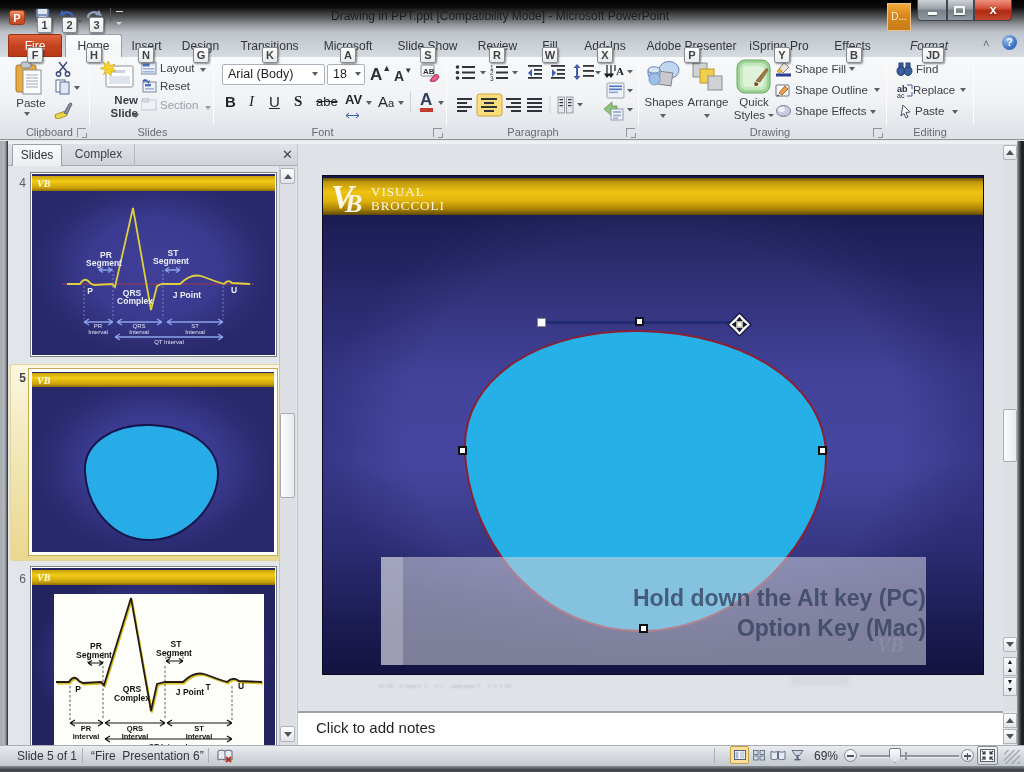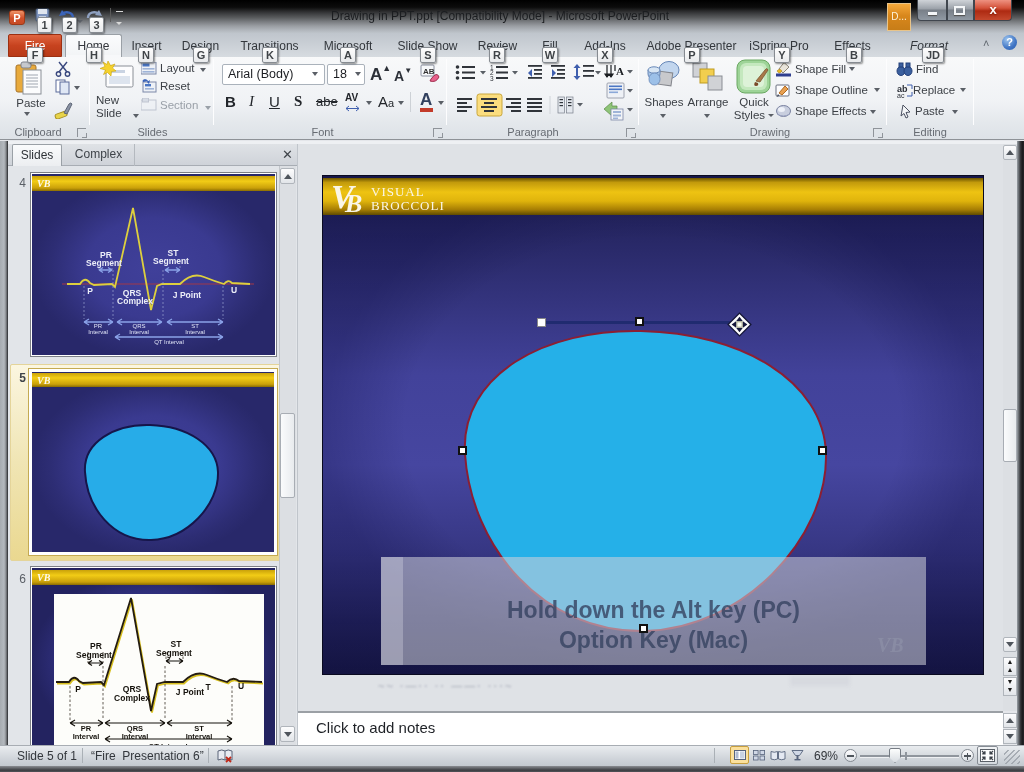--- a/index.html
+++ b/index.html
@@ -89,21 +89,21 @@
 
 <div class="abs" style="left:66px;top:55px;width:55px;height:3px;background:#f7f8fa;z-index:5;"></div>
 
 <div class="abs" id="ribbon" style="left:0;top:57px;width:1024px;height:83px;background:linear-gradient(#f8f9fa 0%,#f0f2f5 55%,#e4e8ec 80%,#dde2e7 100%);border-bottom:1px solid #8e9297;">
   <div class="gsep" style="left:89px;"></div>
   <div class="gsep" style="left:213px;"></div>
   <div class="gsep" style="left:446px;"></div>
   <div class="gsep" style="left:638px;"></div>
   <div class="gsep" style="left:886px;"></div>
   <div class="gsep" style="left:973px;"></div>
-  <div class="grplabel" style="left:3px;width:70px;">Clipboard</div>
+  <div class="grplabel" style="left:3px;width:70px;text-align:right;">Clipboard</div>
   <div class="grplabel" style="left:95px;width:115px;">Slides</div>
   <div class="grplabel" style="left:215px;width:215px;">Font</div>
   <div class="grplabel" style="left:433px;width:200px;">Paragraph</div>
   <div class="grplabel" style="left:670px;width:200px;">Drawing</div>
   <div class="grplabel" style="left:886px;width:88px;">Editing</div>
   <div class="launcher" style="left:77px;"></div>
   <div class="launcher" style="left:433px;"></div>
   <div class="launcher" style="left:626px;"></div>
   <div class="launcher" style="left:873px;"></div>
 </div>
@@ -139,21 +139,21 @@
   <rect x="1" y="12" width="12" height="5" rx="2" fill="#e8d44a" stroke="#a89020" transform="rotate(-20 6 14)"></rect>
   <path d="M10 12 L15 3 Q17 1 18 3 L13 13 Z" fill="#8a93a5" stroke="#5d6575"></path>
 </svg>
 
 <svg class="abs" style="left:99px;top:60px;" width="36" height="34">
   <rect x="7" y="6" width="27" height="21" rx="1.5" fill="#fdfdfe" stroke="#8a8f96"></rect>
   <rect x="10" y="10" width="16" height="3" fill="#c9d3e2"></rect>
   <rect x="10" y="16" width="21" height="8" fill="#dde4ee"></rect>
   <path d="M9 1 L11.5 5.5 L16 4 L13.5 8 L17 11 L12.5 11.5 L12 16 L8.5 12.5 L4.5 14.5 L6.5 10 L1 8.5 L6 6.5 L4 2 L8 4.5 Z" fill="#f5d22e" stroke="#c9a30a" stroke-width=".6"></path>
 </svg>
-<div class="abs rbtn-txt" style="left:96px;top:94px;width:42px;text-align:left;line-height:13px;">New<br>Slide</div>
+<div class="abs rbtn-txt" style="left:96px;top:94px;width:42px;text-align:right;line-height:13px;font-weight:bold;">New<br>Slide</div>
 <div class="dv" style="left:133px;top:114px;"></div>
 <svg class="abs" style="left:141px;top:62px;" width="16" height="13">
     <rect x="0" y="0" width="15" height="12" fill="#eef1f6" stroke="#7d88a8"></rect>
     <rect x="1.5" y="1.5" width="7" height="3" fill="#4a76c4"></rect>
     <g fill="#9fb4d8">
       <rect x="1.5" y="6" width="12" height="1.6"></rect>
       <rect x="1.5" y="9" width="12" height="1.6"></rect>
     </g>
   </svg>
 <div class="abs rbtn-txt" style="left:160px;top:62px;">Layout</div>
@@ -182,21 +182,21 @@
     <rect x="2" y="2" width="13" height="11" rx="1" fill="#f6f8fa" stroke="#8a90a0"></rect>
     <text x="4" y="11" font-size="8" font-weight="bold" fill="#333">AB</text>
     <path d="M12 16 Q18 8 20 14 Q17 20 11 18 Z" fill="#e8618c" stroke="#a03050"></path>
   </svg>
 
 <div class="abs" style="left:225px;top:93px;font-size:15px;font-weight:bold;color:#23262b;">B</div>
 <div class="abs" style="left:249px;top:93px;font-size:15px;font-style:italic;font-family:'Liberation Serif',serif;color:#23262b;">I</div>
 <div class="abs" style="left:269px;top:93px;font-size:15px;color:#23262b;text-decoration:underline;">U</div>
 <div class="abs" style="left:294px;top:93px;font-size:15px;font-weight:bold;font-family:'Liberation Serif',serif;color:#23262b;">S</div>
 <div class="abs" style="left:316px;top:94px;font-size:13px;color:#23262b;text-decoration:line-through;">abe</div>
-<div class="abs" style="left:345px;top:92px;font-size:10px;font-weight:bold;color:#23262b;">AV<br><svg width="16" height="7">
+<div class="abs" style="left:345px;top:92px;font-size:13px;font-weight:bold;color:#23262b;">AV<br><svg width="16" height="7">
       <path d="M1 3.5 H14 M1 3.5 L4 1 M1 3.5 L4 6 M14 3.5 L11 1 M14 3.5 L11 6" stroke="#3f5fae" fill="none"></path>
     </svg></div>
 <div class="dv" style="left:366px;top:101px;"></div>
 <div class="abs" style="left:378px;top:93px;font-size:15px;color:#23262b;">A<span style="font-size:11px;">a</span></div>
 <div class="dv" style="left:398px;top:101px;"></div>
 <div class="abs" style="left:410px;top:92px;width:1px;height:20px;background:#cdd1d6;"></div>
 <div class="abs" style="left:420px;top:90px;font-size:17px;font-weight:bold;color:#31405e;">A<div style="width:13px;height:3.5px;background:#c33b2a;margin-top:-2px;"></div></div>
 <div class="dv" style="left:438px;top:101px;"></div>
 
 <div class="abs" style="left:455px;top:62px;width:178px;height:60px;">
@@ -592,21 +592,21 @@
       <text x="22" y="36" font-size="26" font-weight="bold" font-style="italic">B</text>
       <text x="48" y="20" font-size="13" letter-spacing="1">VІSUAL</text>
       <text x="48" y="34" font-size="13" letter-spacing="1">BROCCOLІ</text>
     </g>
 
     <path d="M318 155 C418 157 501 205 503 278 C505 363 419 453 322 455 C219 457 148 370 142 278 C137 198 223 153 318 155 Z" fill="#25b0e8" stroke="#8b1f33" stroke-width="2"></path>
   </svg>
   
   <div class="abs" style="left:58px;top:381px;width:545px;height:108px;background:rgba(206,208,218,0.56);"></div>
   <div class="abs" style="left:58px;top:381px;width:22px;height:108px;background:rgba(228,230,238,0.30);"></div>
-  <div class="abs" style="left:58px;top:381px;width:545px;height:108px;text-align:center;font-weight:bold;font-size:23px;color:rgba(54,66,96,0.8);padding-top:38px;line-height:30px;">Hold down the Alt key (PC)<br>Option Key (Mac)</div>
+  <div class="abs" style="left:58px;top:381px;width:545px;height:108px;text-align:right;font-weight:bold;font-size:23px;color:rgba(54,66,96,0.8);padding-top:26px;line-height:30px;">Hold down the Alt key (PC)<br>Option Key (Mac)</div>
   <div class="abs" style="left:554px;top:458px;font-size:20px;font-weight:bold;color:rgba(150,155,175,0.45);font-family:'Liberation Serif',serif;font-style:italic;">VB</div>
 </div>
 
 <div class="abs" style="left:546px;top:321px;width:190px;height:2.5px;background:#202b70;z-index:5;"></div>
 <div class="abs" style="left:537px;top:318px;width:9px;height:9px;background:#fff;border:1px solid #888;z-index:6;"></div>
 <div class="handle" style="left:635px;top:317px;"></div>
 <div class="handle" style="left:458px;top:446px;"></div>
 <div class="handle" style="left:818px;top:446px;"></div>
 <div class="handle" style="left:639px;top:624px;"></div>
 

